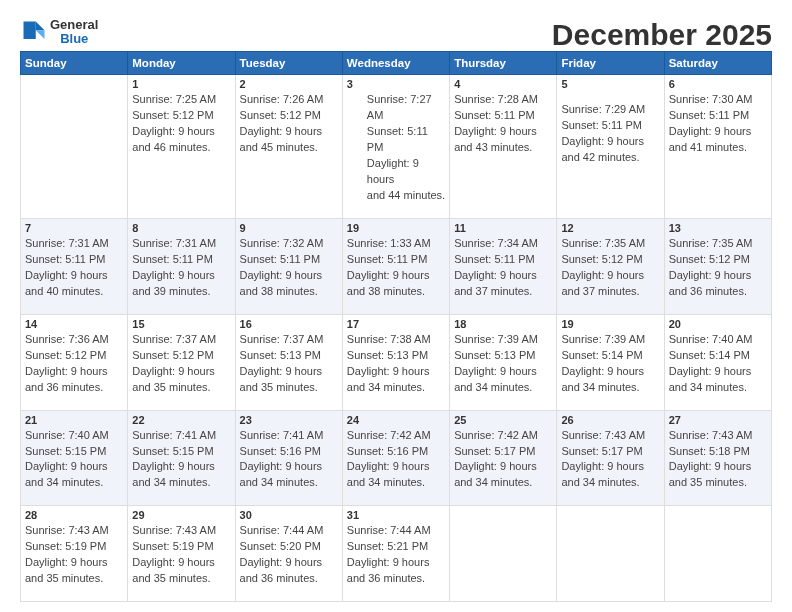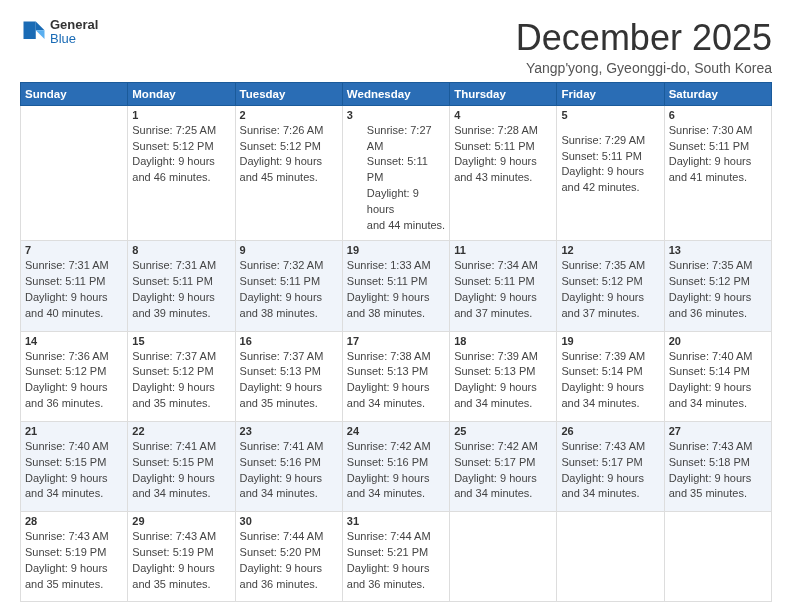--- a/index.html
+++ b/index.html
@@ -14,52 +14,52 @@
       width: 792px;
       height: 612px;
       padding: 18px 20px 10px 20px;
       display: flex;
       flex-direction: column;
     }
     .header {
       display: flex;
       justify-content: space-between;
       align-items: flex-start;
-      margin-bottom: 6px;
     }
     .logo {
       display: flex;
       align-items: center;
       gap: 2px;
     }
     .logo-text {
       display: flex;
       flex-direction: column;
       line-height: 1.1;
     }
     .logo-general {
       font-size: 13px;
       font-weight: bold;
       color: #333;
     }
     .logo-blue {
       font-size: 13px;
-      font-weight: normal;
+      font-weight: bold;
       color: #1a6bb5;
+      text-align: center;
     }
     .logo-icon {
       width: 28px;
       height: 28px;
     }
     .title-block {
       text-align: right;
     }
     .cal-title {
-      font-size: 36px;
-      font-weight: normal;
+      font-size: 30px;
+      font-weight: bold;
       color: #333;
       line-height: 1.1;
     }
     .cal-subtitle {
       font-size: 14px;
       color: #555;
       margin-top: 2px;
     }
     .calendar {
       flex: 1;
@@ -119,21 +119,20 @@
         <polygon points="18,14 28,14 28,24" fill="#5aaff0"></polygon>
         <rect x="4" y="4" width="14" height="20" fill="#1a6bb5"></rect>
       </svg>
       <div class="logo-text">
         <span class="logo-general">General</span>
         <span class="logo-blue">Blue</span>
       </div>
     </div>
     <div class="title-block">
       <div class="cal-title">December 2025</div>
-      <div class="cal-subtitle">Yangp'yong, Gyeonggi-do, South Korea</div>
     </div>
   </div>
 
   <table class="calendar">
     <thead>
       <tr>
         <th>Sunday</th>
         <th>Monday</th>
         <th>Tuesday</th>
         <th>Wednesday</th>

